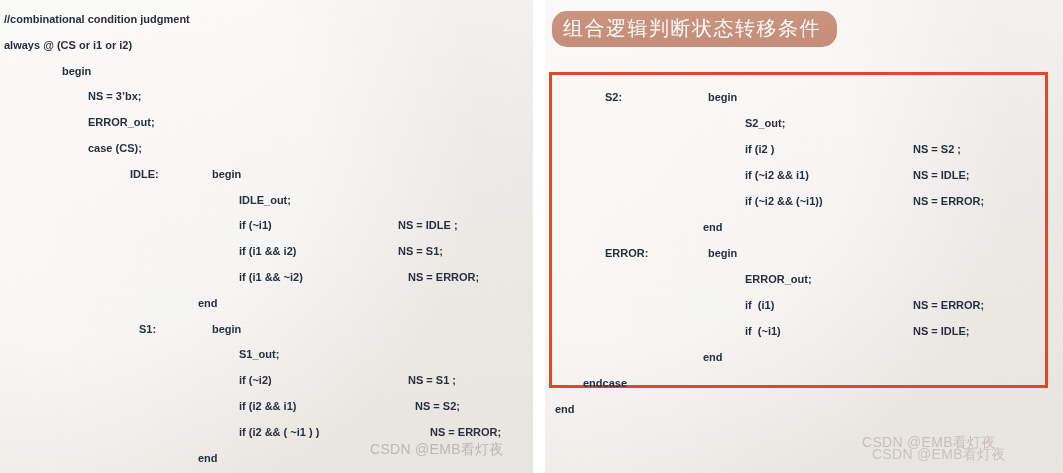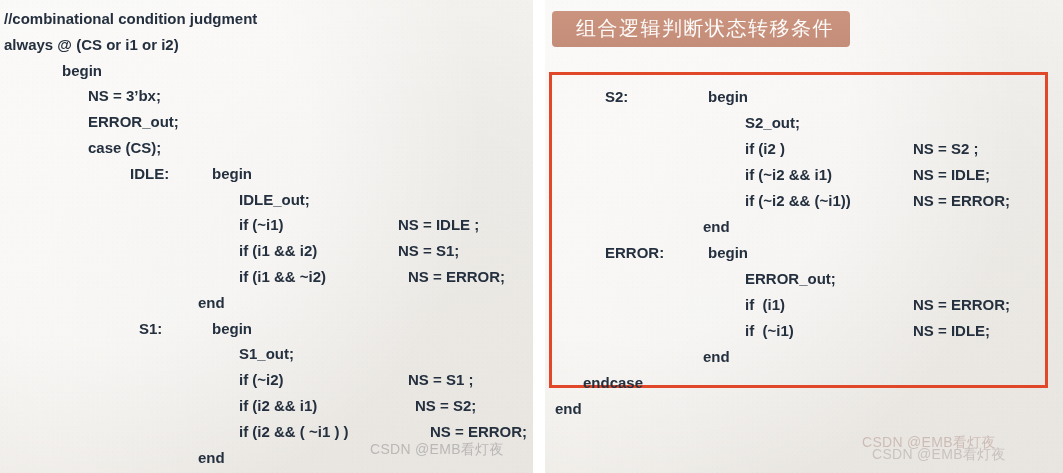--- a/index.html
+++ b/index.html
@@ -45,40 +45,40 @@
     background-position: 0 0, 3px 4px;
   }
 
   
   .code {
     position: absolute;
     inset: 0;
     color: #25303f;
     font-family: "Liberation Sans", sans-serif;
     font-weight: bold;
-    font-size: 15px;
+    font-size: 11px;
     white-space: pre;
   }
   .line {
     position: absolute;
     left: 0;
     width: 100%;
     height: 26px;
     line-height: 26px;
   }
   .line .txt       { position: absolute; }
   .line .assign    { position: absolute; }
 
   
   .badge {
     position: absolute;
     left: 552px;
     top: 11px;
-    padding: 4px 16px 6px 24px;
-    border-radius: 4px;
+    padding: 4px 16px 6px 11px;
+    border-radius: 15px;
     background: linear-gradient(180deg, #cb947f 0%, #c48d79 100%);
     color: #fdfbfa;
     font-size: 20px;
     font-weight: normal;
     letter-spacing: 1.5px;
     line-height: 26px;
     white-space: nowrap;
   }
 
   

